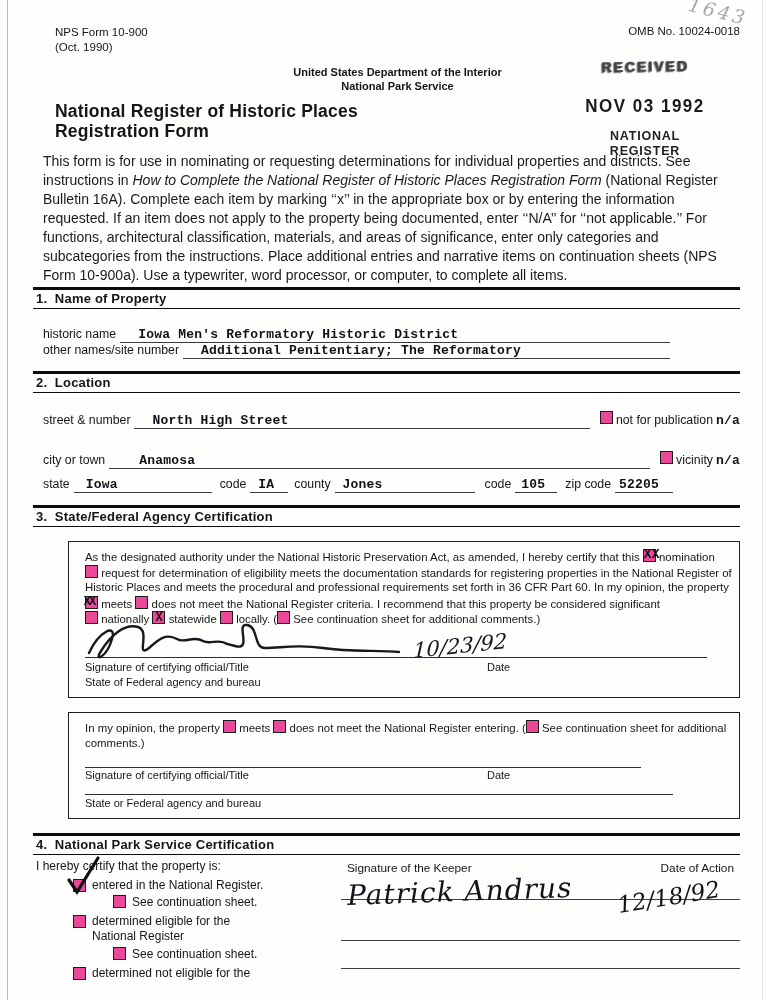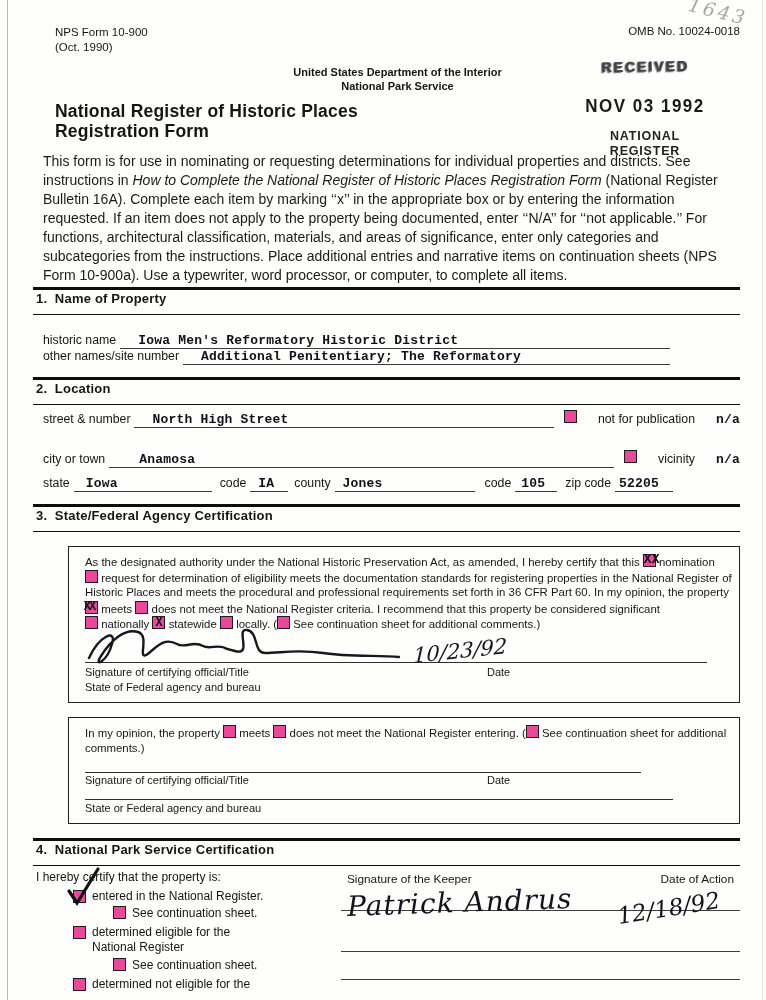--- a/index.html
+++ b/index.html
@@ -34,32 +34,32 @@
     position:absolute; left:688px; top:0px; z-index:6;
     font-family:"DejaVu Serif", serif; font-style:italic;
     font-size:19px; color:#8a8a84; transform:rotate(14deg); letter-spacing:3px; opacity:0.75;
   }
 
   .intro { margin:10px 0 0 10px; width:697px; font-size:14px; line-height:1.36; color:#1a1a1a; }
 
   
   .sec-head {
     margin-top:10px; border-top:3.5px solid #0d0d0d; border-bottom:1.8px solid #0d0d0d;
-    font-weight:bold; font-size:13px; padding:1px 0 8px 3px; letter-spacing:0.2px;
+    font-weight:bold; font-size:13px; padding:1px 0 2px 3px; letter-spacing:0.2px;
   }
   .mt2 { margin-top:2px; }
 
   
   .frow { display:flex; align-items:baseline; margin-left:10px; font-size:12.3px; white-space:nowrap; }
   .flabel { flex:0 0 auto; padding-right:4px; }
   .fline { flex:1 1 auto; border-bottom:1.4px solid #3a3a3a; min-height:15px; }
   .fline.fixed { flex:0 0 auto; }
   .mono { font-family:"Liberation Mono", monospace; font-weight:bold; font-size:13px; letter-spacing:0.2px; color:#101018; }
   .fval { padding-left:18px; }
-  .rightbit { flex:0 0 auto; display:flex; align-items:baseline; gap:21px; padding-left:10px; white-space:nowrap; }
+  .rightbit { flex:0 0 auto; display:flex; align-items:baseline; gap:3px; padding-left:10px; white-space:nowrap; }
 
   
   .cb { display:inline-block; position:relative; width:11px; height:11px; border:1.5px solid #1c1c1c; vertical-align:-1.5px; background:#ec4899; }
   .cb .mk { position:absolute; left:0; right:0; top:-2.5px; text-align:center; font-family:"Liberation Mono", monospace; font-weight:bold; font-size:12px; color:#101018; }
   .cb .mk.xxwide { left:-8px; right:-3px; letter-spacing:-2px; }
   .cb .mk.hand { top:-4px; font-size:13px; }
 
   
   .cert-box { margin:14px 0 0 35px; width:640px; border:1.7px solid #1f1f1f; padding:7px 14px 7px 16px; font-size:11.4px; line-height:1.34; color:#161616; }
   .bl { white-space:nowrap; }
@@ -156,21 +156,21 @@
     </div>
 
     <div class="frow" style="">
       <span class="flabel">other names/site number</span>
       <span class="fline"><span class="fval mono">Additional Penitentiary; The Reformatory</span></span>
       <span style="flex:0 0 70px;"></span>
     </div>
 
     <div class="sec-head" style="margin-top:12px;">2.&nbsp; Location</div>
 
-    <div class="frow" style="margin-top:5px;">
+    <div class="frow" style="margin-top:18px;">
       <span class="flabel">street &amp; number</span>
       <span class="fline"><span class="fval mono">North High Street</span></span>
       <span class="rightbit">
         <span class="cb"></span>
         <span>not for publication</span>
         <span class="mono">n/a</span>
       </span>
     </div>
 
     <div class="frow" style="margin-top:22px;">

